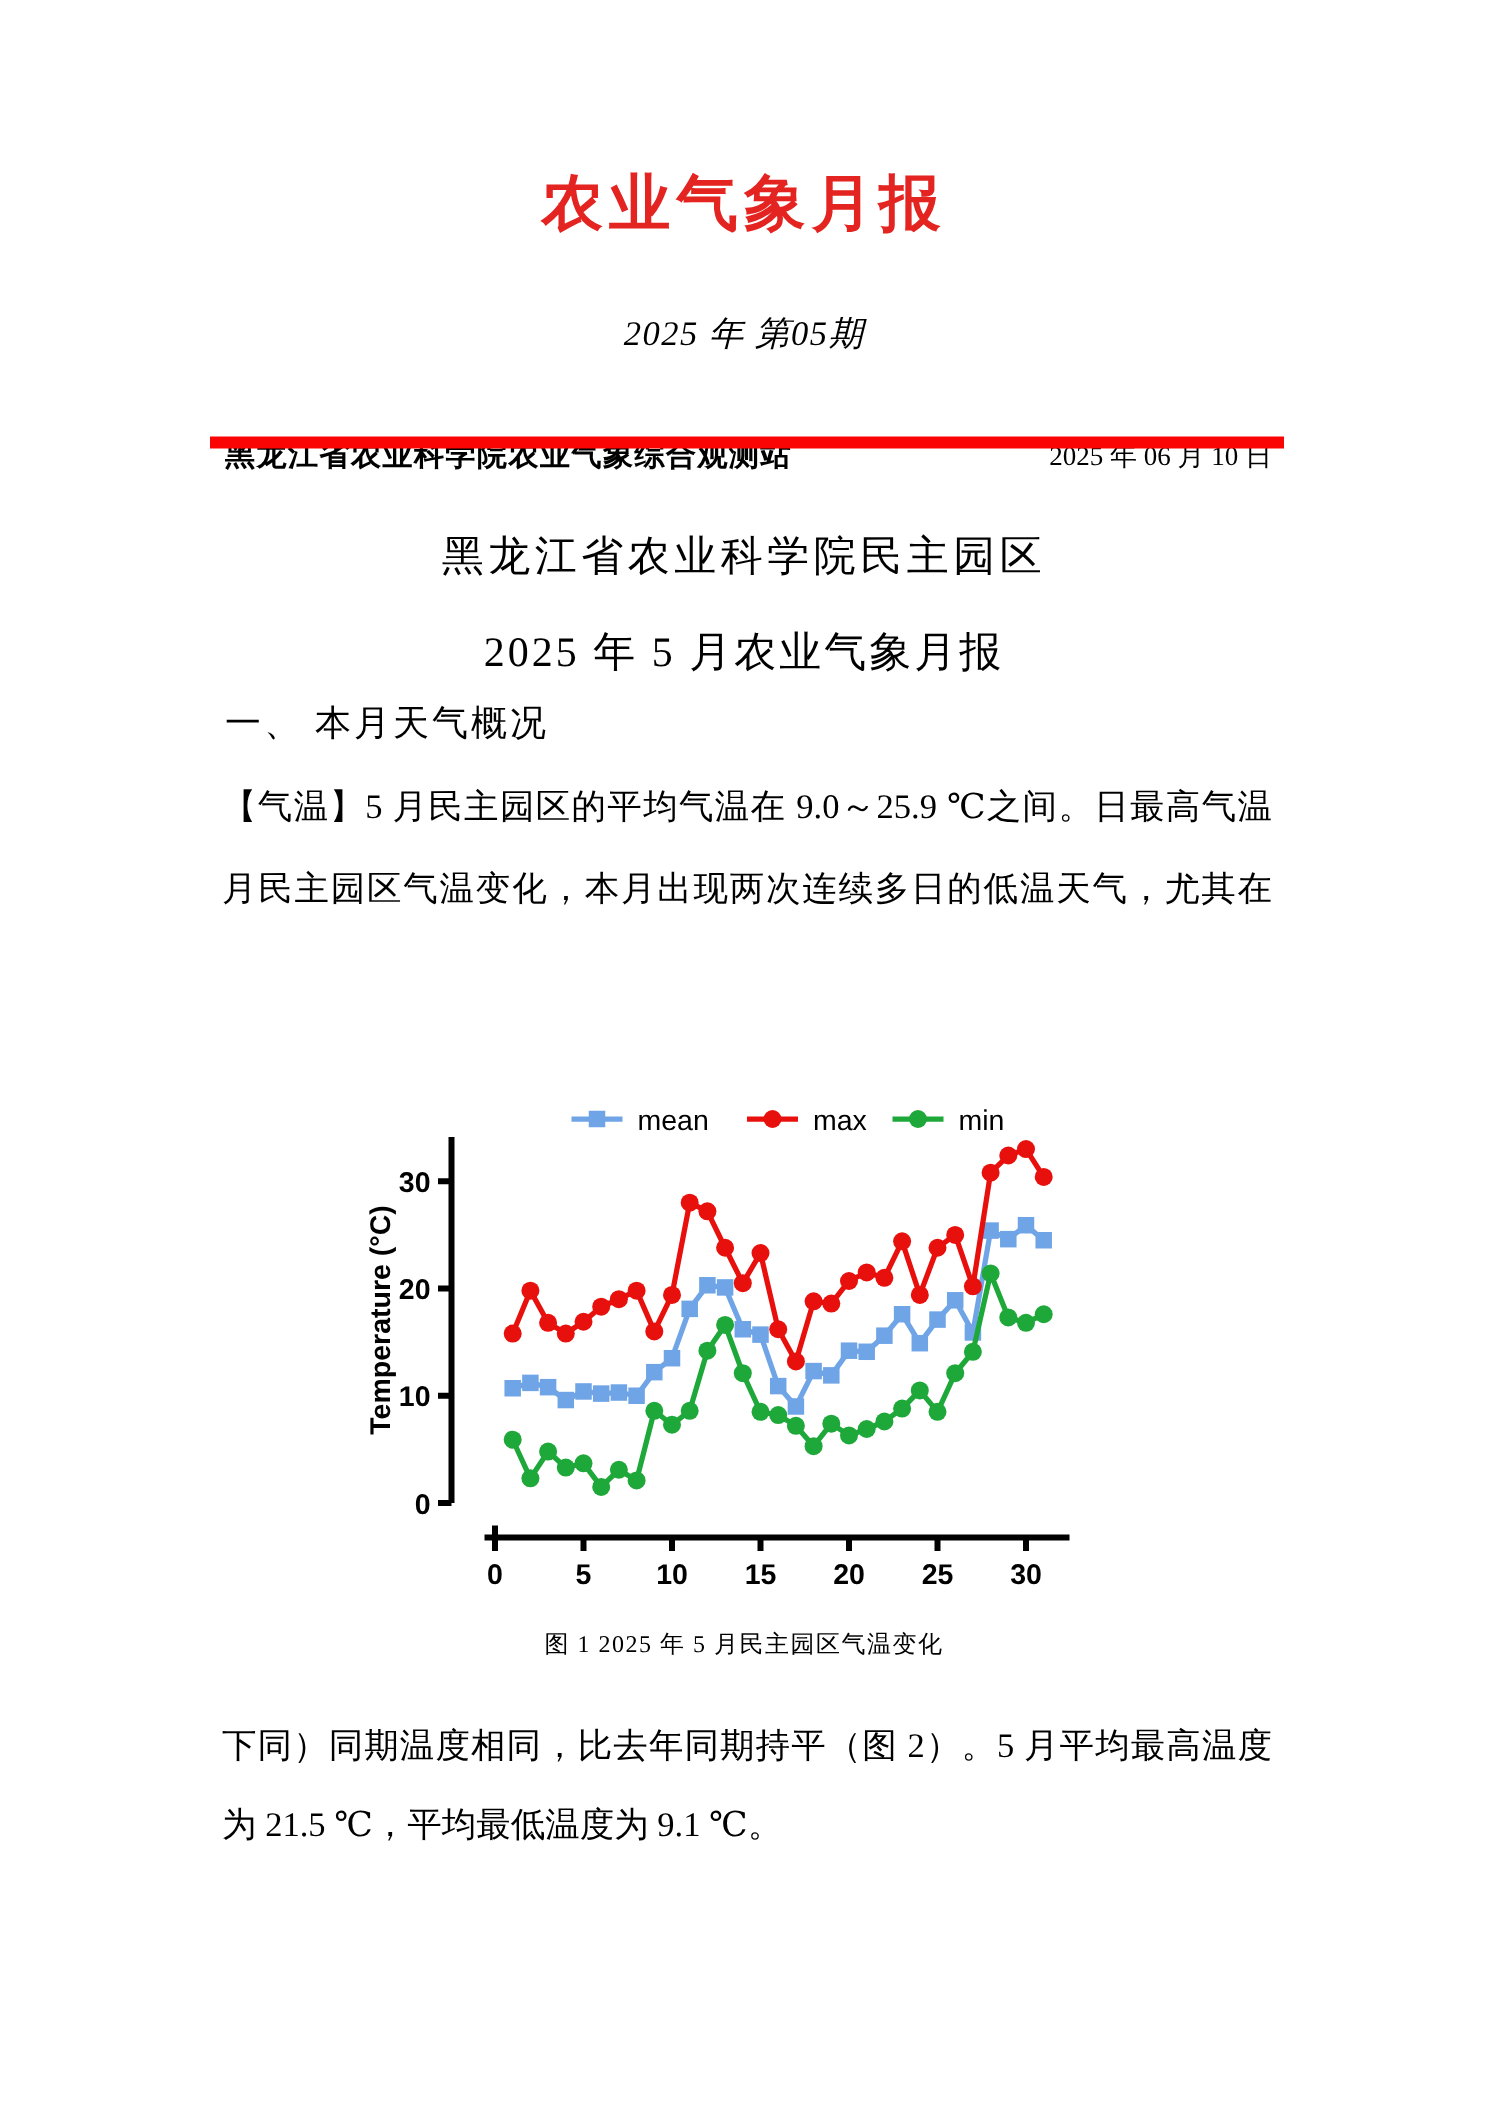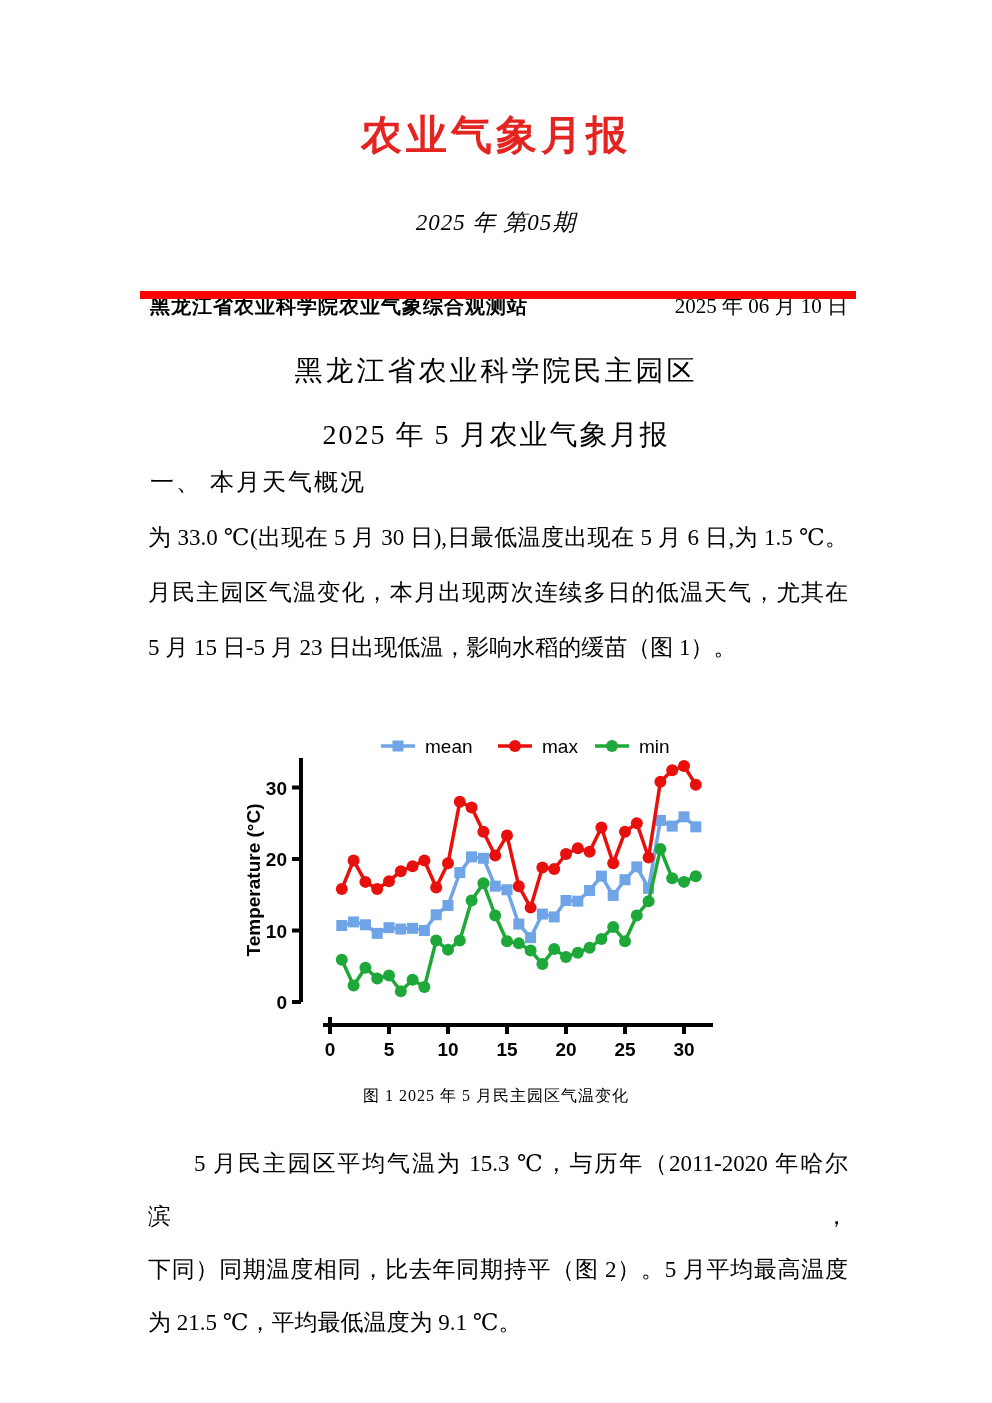--- a/index.html
+++ b/index.html
@@ -6,21 +6,21 @@
   body{width:992px;height:1403px;position:relative;overflow:hidden;
        font-family:"Liberation Serif","DejaVu Serif",serif;color:#000;}
   .abs{position:absolute;}
   .center{left:0;right:0;text-align:center;}
 
   .masthead-title{top:108px;font-size:41px;font-weight:bold;letter-spacing:4px;}
   .issue-line{top:207px;font-size:23px;letter-spacing:1px;font-style:italic;}
   .mast-row{top:250px;left:150px;width:698px;display:flex;
             justify-content:space-between;align-items:baseline;text-align:right;}
   .org{font-size:20px;font-weight:bold;letter-spacing:1px;}
-  .mast-date{font-size:21px;margin-top:42px;}
+  .mast-date{font-size:18px;margin-top:42px;}
   .red-rule{top:291px;left:140px;width:716px;height:8px;}
 
   .rep-h1{top:352px;font-size:28px;letter-spacing:3px;}
   .rep-h2{top:416px;font-size:28px;letter-spacing:2px;}
   .sec-h{top:466px;left:150px;font-size:24px;letter-spacing:2px;}
 
   .para{left:148px;width:700px;font-size:23px;line-height:55px;}
   .para1{top:510px;}
   .para2{top:1137px;line-height:53px;}
   .para .line{white-space:nowrap;}
@@ -49,23 +49,22 @@
 
 <div class="abs red-rule" style="background: rgb(251, 4, 4);"></div>
 
 <div class="abs center rep-h1">黑龙江省农业科学院民主园区</div>
 
 <div class="abs center rep-h2">2025 年 5 月农业气象月报</div>
 
 <div class="abs sec-h">一、 本月天气概况</div>
 
 <div class="abs para para1">
-    <div class="line just">为 33.0 ℃(出现在 5 月 30 日),日最低温度出现在 5 月 6 日,为 1.5 ℃。</div>
+    <div class="line just">【气温】5 月民主园区的平均气温在 9.0～25.9 ℃之间。日最高气温</div>
     <div class="line just">月民主园区气温变化，本月出现两次连续多日的低温天气，尤其在</div>
-    <div class="line">5 月 15 日-5 月 23 日出现低温，影响水稻的缓苗（图 1）。</div>
   </div>
 
 <div class="abs fig1-wrap">
   <svg id="fig1" width="506" height="350" viewBox="0 0 506 350">
       <line x1="58" y1="30" x2="58" y2="274" stroke="#000" stroke-width="4"></line>
       <line x1="58" y1="274" x2="49" y2="274" stroke="#000" stroke-width="4"></line>
       <text x="44" y="281" text-anchor="end" class="ticklab">0</text>
       <line x1="58" y1="202.5" x2="49" y2="202.5" stroke="#000" stroke-width="4"></line>
       <text x="44" y="209.5" text-anchor="end" class="ticklab">10</text>
       <line x1="58" y1="131" x2="49" y2="131" stroke="#000" stroke-width="4"></line>
@@ -193,16 +192,15 @@
       <text x="299" y="25" class="leglab">max</text>
       <line x1="352" y1="18" x2="386" y2="18" stroke="#1fa83a" stroke-width="3.5"></line>
       <circle cx="369" cy="18" r="6" fill="#1fa83a"></circle>
       <text x="396" y="25" class="leglab">min</text>
     </svg>
 </div>
 
 <div class="abs center fig1-caption">图 1 2025 年 5 月民主园区气温变化</div>
 
 <div class="abs para para2">
-    <div class="line just ind">5 月民主园区平均气温为 15.3 ℃，与历年（2011-2020 年哈尔滨，</div>
     <div class="line just">下同）同期温度相同，比去年同期持平（图 2）。5 月平均最高温度</div>
     <div class="line">为 21.5 ℃，平均最低温度为 9.1 ℃。</div>
   </div>
 
 </body></html>

